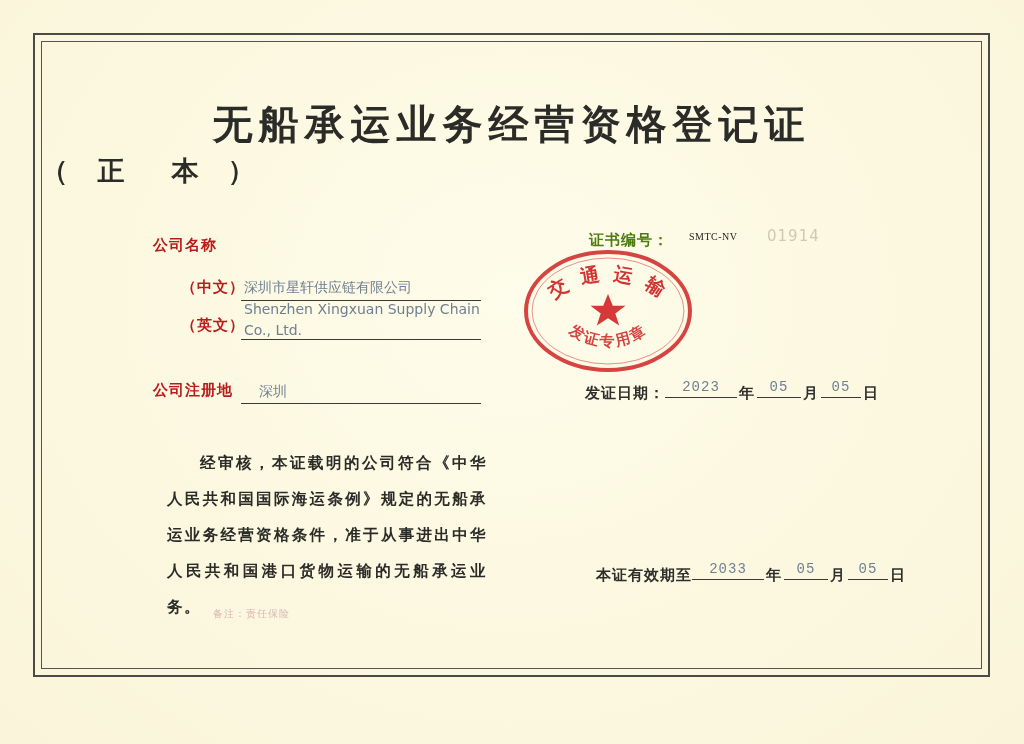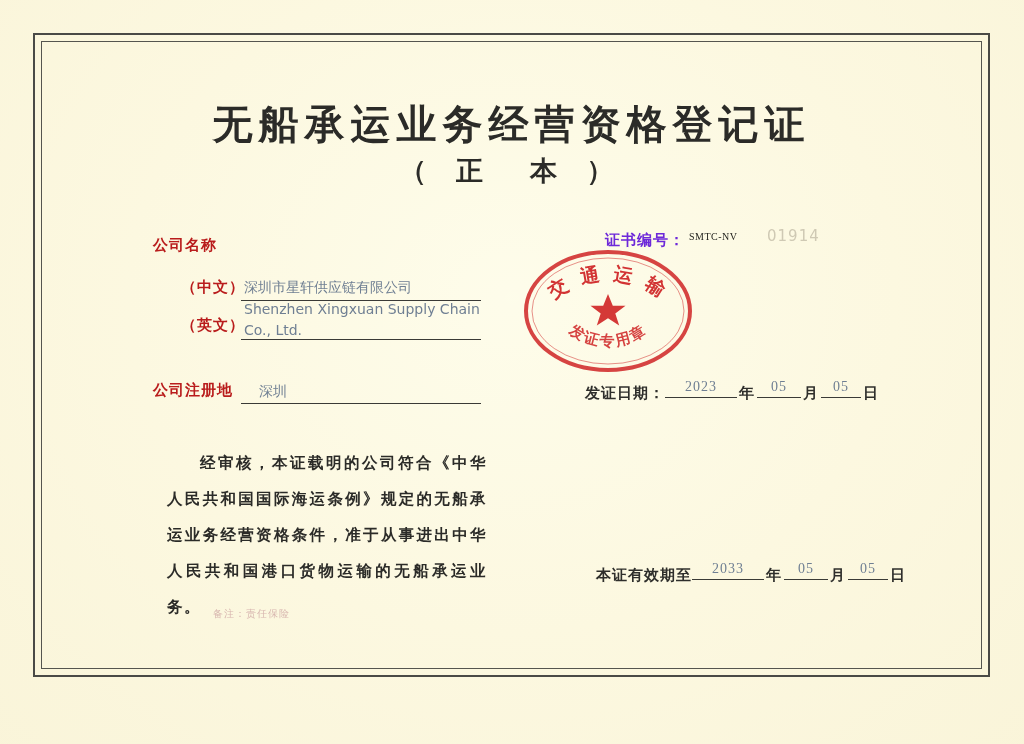--- a/index.html
+++ b/index.html
@@ -64,21 +64,20 @@
     font-size: 40px;
     letter-spacing: 6px;
     color: #2b2b28;
     white-space: nowrap;
   }
   .title-sub {
     position: absolute;
     left: 0;
     top: 112px;
     width: 941px;
-    text-align: center;
     font-family: "DejaVu Serif", "Liberation Serif", serif;
     font-weight: bold;
     font-size: 27px;
     letter-spacing: 10px;
     color: #2b2b28;
   }
 
   
   .label {
     position: absolute;
@@ -142,26 +141,26 @@
     font-family: "DejaVu Serif", "Liberation Serif", serif;
     font-size: 10px;
     color: #d8b7b0;
     letter-spacing: 1px;
     white-space: nowrap;
   }
 
   
   .cert-no-label {
     position: absolute;
-    left: 564px;
+    left: 548px;
     top: 190px;
     font-family: "DejaVu Serif", "Liberation Serif", serif;
     font-weight: bold;
     font-size: 15px;
-    color: #6d28d9;
+    color: #4d7c0f;
     letter-spacing: 1px;
     white-space: nowrap;
   }
   .cert-no-value {
     position: absolute;
     left: 648px;
     top: 190px;
     font-family: "Liberation Serif", serif;
     font-weight: normal;
     font-size: 10px;
@@ -213,21 +212,21 @@
   }
   .date-row .seg-y { width: 72px; }
   .date-row .seg-m { width: 44px; }
   .date-row .seg-d { width: 40px; }
   .date-row .num {
     position: absolute;
     left: 0;
     right: 0;
     bottom: 2px;
     text-align: center;
-    font-family: Liberation Serif, serif;
+    font-family: Liberation Mono, monospace;
     font-weight: normal;
     font-size: 14px;
     color: #6f7f93;
   }
   .date-row .unit { padding: 0 2px; }
 </style>
 </head>
 <body>
 
 <div class="page">

